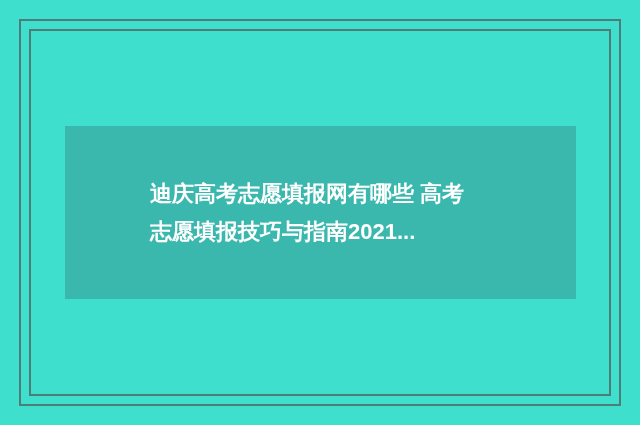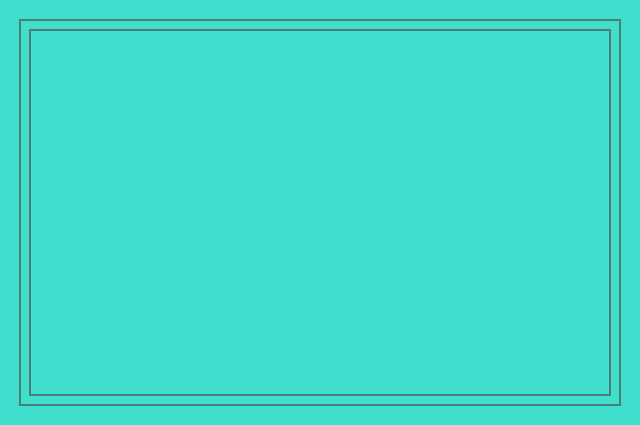--- a/index.html
+++ b/index.html
@@ -74,14 +74,18 @@
 </style>
 </head>
 <body>
 
 <div id="banner-canvas">
 
   <div class="frame-outer"></div>
 
   <div class="frame-inner"></div>
 
+  <div class="content-panel">
+    <p class="headline">迪庆高考志愿填报网有哪些 高考
+志愿填报技巧与指南2021...</p>
+  </div>
 
 </div>
 
 </body></html>

